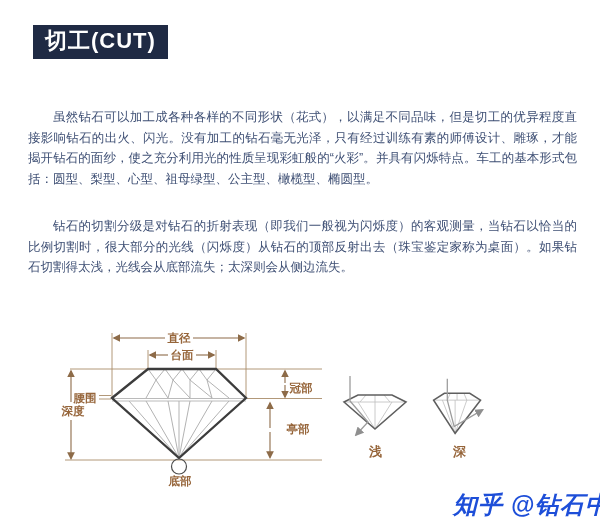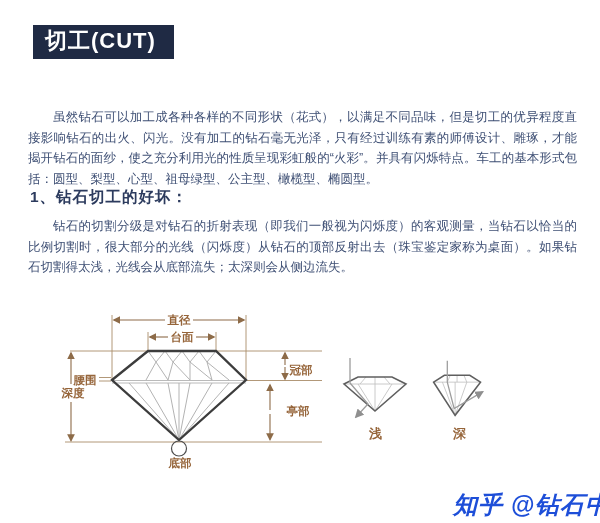--- a/index.html
+++ b/index.html
@@ -9,42 +9,42 @@
     background:#ffffff;
     position:relative;
     overflow:hidden;
   }
   .page { position:absolute; inset:0; background:#fff; }
 
   .title-box {
     position:absolute; left:33px; top:25px;
     background:#1f2a44; color:#ffffff;
     font-size:22px; font-weight:bold;
-    padding:4px 18px 6px 12px;
+    padding:4px 12px 6px 12px;
     letter-spacing:1px;
     line-height:1.1;
   }
 
   .text-block { position:absolute; left:28px; width:549px; }
   .text-block p {
     font-size:12.5px; line-height:20.5px;
     color:#3e4f74;
     text-align:justify;
     text-indent:2em;
   }
   .block-1 { top:74px;margin-top:33px; }
   .block-2 { top:216px; }
 
   .section-heading {
     position:absolute; left:30px; top:187px;
     font-size:15.5px; font-weight:bold; color:#2c3b5e;
     letter-spacing:1px;
   }
 
-  .diagram-area { position:absolute; left:0; top:307px; width:536px; height:175px; }
+  .diagram-area { position:absolute; left:0; top:325px; width:536px; height:175px; }
   .big-diagram { position:absolute; left:55px; top:3px; }
   .big-diagram text {
     font-size:11.5px; font-weight:bold; fill:#96653a;
     font-family:"Liberation Sans","DejaVu Sans",sans-serif;
   }
 
   .cuts-row {
     position:absolute; left:336px; top:47px;
     display:flex; gap:2px;
   }
@@ -66,21 +66,20 @@
 <body>
 
 <div class="page">
 
   <div class="title-box">切工(CUT)</div>
 
   <div class="text-block block-1">
     <p>虽然钻石可以加工成各种各样的不同形状（花式），以满足不同品味，但是切工的优异程度直接影响钻石的出火、闪光。没有加工的钻石毫无光泽，只有经过训练有素的师傅设计、雕琢，才能揭开钻石的面纱，使之充分利用光的性质呈现彩虹般的“火彩”。并具有闪烁特点。车工的基本形式包括：圆型、梨型、心型、祖母绿型、公主型、橄榄型、椭圆型。</p>
   </div>
 
-  <h2 class="section-heading">1、钻石切工的好坏：</h2>
 
   <div class="text-block block-2">
     <p>钻石的切割分级是对钻石的折射表现（即我们一般视为闪烁度）的客观测量，当钻石以恰当的比例切割时，很大部分的光线（闪烁度）从钻石的顶部反射出去（珠宝鉴定家称为桌面）。如果钻石切割得太浅，光线会从底部流失；太深则会从侧边流失。</p>
   </div>
 
   <div class="diagram-area">
 
     <svg class="big-diagram" width="280" height="162" viewBox="0 0 280 162">
       <defs>
         <marker id="arB" markerWidth="7" markerHeight="7" viewBox="0 0 10 10" refX="8" refY="5" orient="auto">

